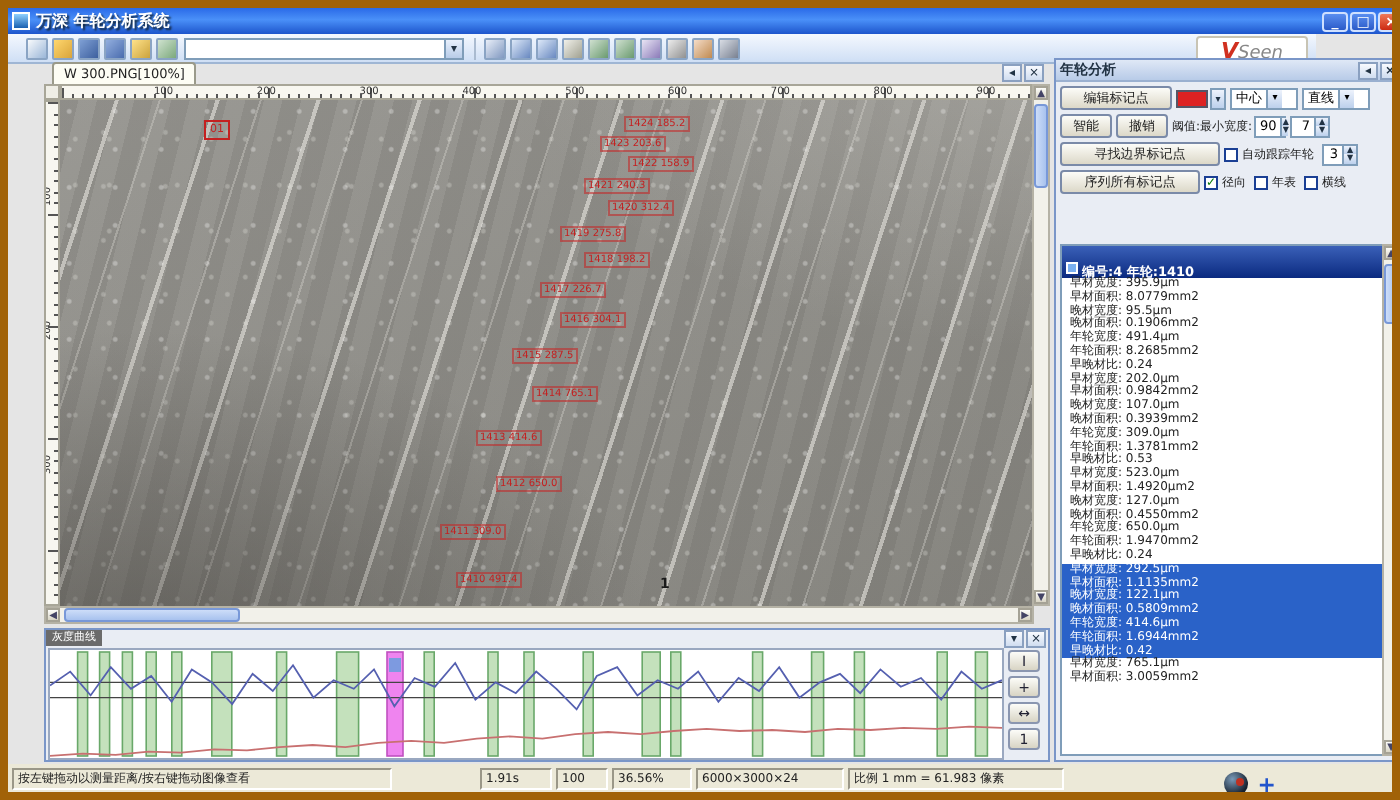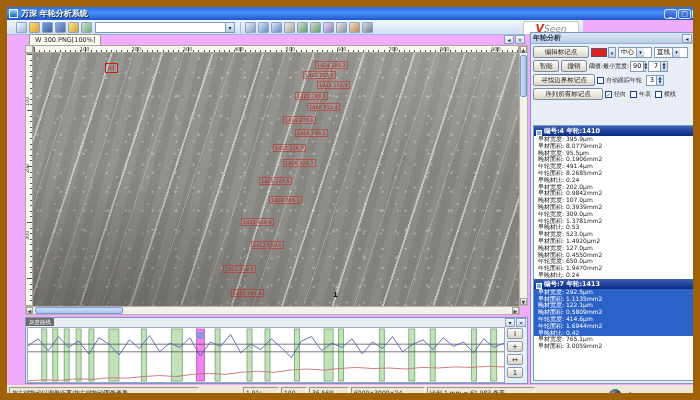--- a/index.html
+++ b/index.html
@@ -1,30 +1,30 @@
 <!DOCTYPE html>
 <html><head>
 <meta charset="utf-8">
 <style>
   html,body{margin:0;padding:0;background:#d8d4c8;}
   *{box-sizing:border-box;font-family:"DejaVu Sans",sans-serif;}
-  .app{position:relative;width:700px;height:400px;background:#f0abfc;overflow:hidden;
-       border:7px solid #a16207;}
+  .app{position:relative;width:700px;height:400px;background:#e5e5e5;overflow:hidden;
+       border:4px solid #a16207;}
   
   .titlebar{position:absolute;left:0;top:0;width:700px;height:13px;
     background:linear-gradient(#2a6ae8,#4a90f8 45%,#1d55cc);display:flex;align-items:center;
     color:#fff;font-size:8px;font-weight:bold;padding:0 2px;}
   .app-icon{width:9px;height:9px;background:linear-gradient(#8fd0ff,#1a60b0);border:1px solid #fff;
     margin-right:3px;}
   .title-text{flex:1;white-space:nowrap;text-shadow:1px 1px 1px #123;}
   .winbtn{width:13px;height:10px;margin-left:1px;font-size:7px;line-height:9px;text-align:center;
     color:#fff;border:1px solid #cfe0ff;border-radius:2px;background:linear-gradient(#5a8ef0,#2a5ac8);}
   .winbtn.close{background:linear-gradient(#f07a5a,#cc2a12);}
   
-  .toolbar{position:absolute;left:0;top:13px;width:576px;height:15px;
+  .toolbar{position:absolute;left:0;top:13px;width:654px;height:15px;
     background:linear-gradient(#f4f8fe,#cfdff5);border-bottom:1px solid #9fb6d4;
     display:flex;align-items:center;padding:0 8px;}
   .tbicon{width:11px;height:11px;border:1px solid #8aa4c4;border-radius:1px;margin:0 1px;}
   .tbsep{width:1px;height:11px;background:#aabbd0;margin:0 3px;}
   .tbcombo{width:140px;height:11px;background:#fff;border:1px solid #7f9db9;margin:0 2px;
     display:flex;align-items:center;font-size:6px;color:#333;}
   .tbcombo .cval{flex:1;padding-left:2px;}
   .tbcombo .drop{width:9px;height:9px;background:linear-gradient(#e8f0fc,#b8cce8);
     border-left:1px solid #7f9db9;font-size:6px;line-height:9px;text-align:center;color:#234;}
   .logo-box{position:absolute;right:4px;top:0px;width:56px;height:14px;background:#fff;
@@ -100,21 +100,21 @@
     background:linear-gradient(#eef3fc,#bcd0ec);color:#234;}
   .plabel{font-size:6px;color:#222;margin-right:1px;white-space:nowrap;}
   .chk{display:flex;align-items:center;margin-right:4px;}
   .chk .box{width:7px;height:7px;border:1px solid #1a3f94;background:#fff;margin-right:2px;
     font-size:6px;line-height:6px;text-align:center;color:#0a7a0a;font-weight:bold;}
   .chk .lbl{font-size:6px;color:#222;white-space:nowrap;}
   
   .ring-list{position:absolute;left:2px;top:92px;width:163px;bottom:2px;background:#fff;
     border:1px solid #7f9db9;overflow:hidden;}
   .entry-header{height:10px;background:linear-gradient(#3a60b8,#0a2a80);color:#fff;font-size:6.5px;
-    font-weight:bold;line-height:10px;display:flex;align-items:flex-end;padding:0 2px;}
+    font-weight:bold;line-height:10px;display:flex;align-items:flex-start;padding:8px 2px;}
   .entry-header .eicon{width:6px;height:6px;border:1px solid #fff;background:#7ab0f0;margin-right:2px;}
   .entry-line{font-size:6px;line-height:6.8px;color:#222;padding-left:4px;white-space:nowrap;}
   .entry-body.sel .entry-line{background:#2a62c8;color:#fff;}
   .list-scroll{position:absolute;right:2px;top:92px;width:9px;bottom:2px;background:#f2f1ea;
     border:1px solid #b5b2a5;}
   
   .curve-panel{position:absolute;left:18px;top:310px;width:503px;height:67px;background:#e9edf4;
     border:1px solid #7a96c8;}
   .curve-title{position:absolute;left:0;top:0;height:8px;background:#6b6b6b;color:#fff;
     font-size:5.5px;line-height:8px;padding:0 3px;}
@@ -417,21 +417,21 @@
       <div class="spin" style="width:20px;">
         <span class="cval">7</span>
         <span class="arrows">
             <div>▲</div>
             <div>▼</div>
           </span>
       </div>
     </div>
 
     <div class="ctl-row">
-      <div class="pbtn" style="width:62px;">寻找边界标记点</div>
+      <div class="pbtn" style="width:80px;">寻找边界标记点</div>
       <span class="chk">
         <span class="box"></span>
         <span class="lbl">自动跟踪年轮</span>
       </span>
       <div class="spin" style="width:18px;">
         <span class="cval">3</span>
         <span class="arrows">
             <div>▲</div>
             <div>▼</div>
           </span>
@@ -479,24 +479,20 @@
         </div>
         <div class="entry-body">
           <div class="entry-line">早材宽度: 523.0μm</div>
           <div class="entry-line">早材面积: 1.4920μm2</div>
           <div class="entry-line">晚材宽度: 127.0μm</div>
           <div class="entry-line">晚材面积: 0.4550mm2</div>
           <div class="entry-line">年轮宽度: 650.0μm</div>
           <div class="entry-line">年轮面积: 1.9470mm2</div>
           <div class="entry-line">早晚材比: 0.24</div>
         </div>
-        <div class="entry-header">
-          <span class="eicon"></span>
-          <span>编号:7 年轮:1413</span>
-        </div>
         <div class="entry-body sel">
           <div class="entry-line">早材宽度: 292.5μm</div>
           <div class="entry-line">早材面积: 1.1135mm2</div>
           <div class="entry-line">晚材宽度: 122.1μm</div>
           <div class="entry-line">晚材面积: 0.5809mm2</div>
           <div class="entry-line">年轮宽度: 414.6μm</div>
           <div class="entry-line">年轮面积: 1.6944mm2</div>
           <div class="entry-line">早晚材比: 0.42</div>
         </div>
         <div class="entry-body">

